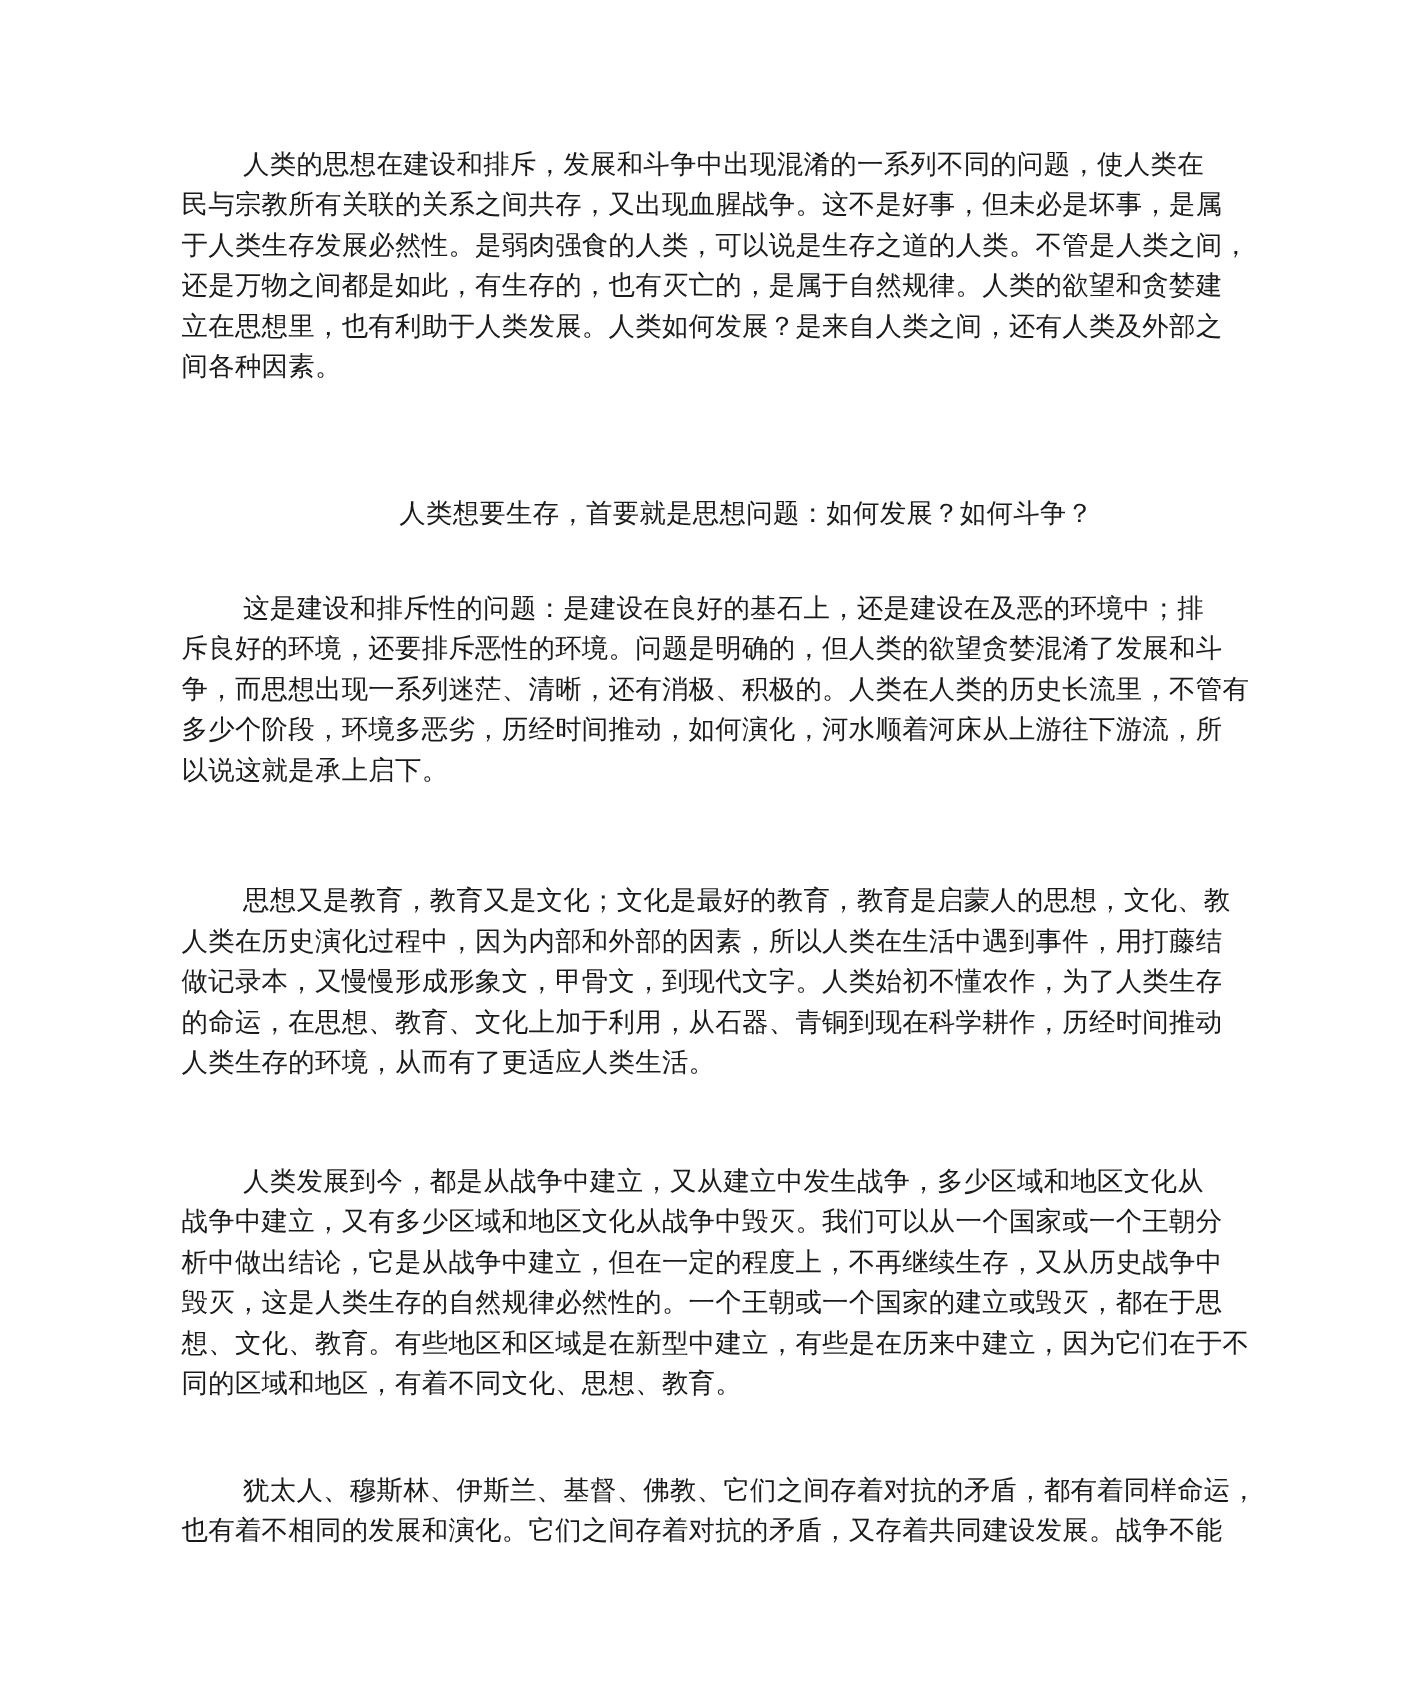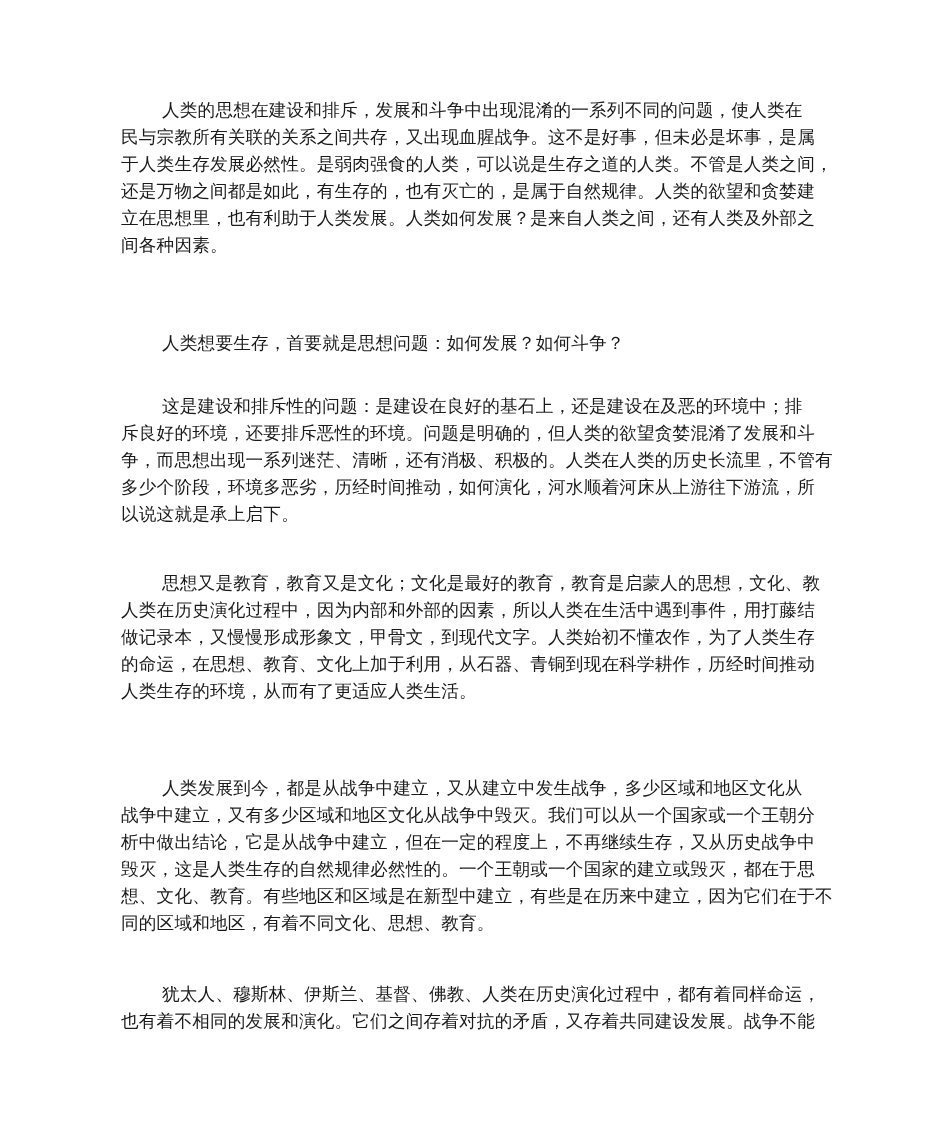--- a/index.html
+++ b/index.html
@@ -18,47 +18,47 @@
 
   <div class="para" style="top:97px;">
     <span class="line indent">人类的思想在建设和排斥，发展和斗争中出现混淆的一系列不同的问题，使人类在</span>
     <span class="line">民与宗教所有关联的关系之间共存，又出现血腥战争。这不是好事，但未必是坏事，是属</span>
     <span class="line">于人类生存发展必然性。是弱肉强食的人类，可以说是生存之道的人类。不管是人类之间，</span>
     <span class="line">还是万物之间都是如此，有生存的，也有灭亡的，是属于自然规律。人类的欲望和贪婪建</span>
     <span class="line">立在思想里，也有利助于人类发展。人类如何发展？是来自人类之间，还有人类及外部之</span>
     <span class="line">间各种因素。</span>
   </div>
 
-  <div class="para" style="top:330px;">
+  <div class="para" style="top:330px;text-align:center;">
     <span class="line indent">人类想要生存，首要就是思想问题：如何发展？如何斗争？</span>
   </div>
 
   <div class="para" style="top:393px;">
     <span class="line indent">这是建设和排斥性的问题：是建设在良好的基石上，还是建设在及恶的环境中；排</span>
     <span class="line">斥良好的环境，还要排斥恶性的环境。问题是明确的，但人类的欲望贪婪混淆了发展和斗</span>
     <span class="line">争，而思想出现一系列迷茫、清晰，还有消极、积极的。人类在人类的历史长流里，不管有</span>
     <span class="line">多少个阶段，环境多恶劣，历经时间推动，如何演化，河水顺着河床从上游往下游流，所</span>
     <span class="line">以说这就是承上启下。</span>
   </div>
 
-  <div class="para" style="top:570px;">
+  <div class="para" style="top:588px;">
     <span class="line indent">思想又是教育，教育又是文化；文化是最好的教育，教育是启蒙人的思想，文化、教</span>
     <span class="line">人类在历史演化过程中，因为内部和外部的因素，所以人类在生活中遇到事件，用打藤结</span>
     <span class="line">做记录本，又慢慢形成形象文，甲骨文，到现代文字。人类始初不懂农作，为了人类生存</span>
     <span class="line">的命运，在思想、教育、文化上加于利用，从石器、青铜到现在科学耕作，历经时间推动</span>
     <span class="line">人类生存的环境，从而有了更适应人类生活。</span>
   </div>
 
   <div class="para" style="top:775px;">
     <span class="line indent">人类发展到今，都是从战争中建立，又从建立中发生战争，多少区域和地区文化从</span>
     <span class="line">战争中建立，又有多少区域和地区文化从战争中毁灭。我们可以从一个国家或一个王朝分</span>
     <span class="line">析中做出结论，它是从战争中建立，但在一定的程度上，不再继续生存，又从历史战争中</span>
     <span class="line">毁灭，这是人类生存的自然规律必然性的。一个王朝或一个国家的建立或毁灭，都在于思</span>
     <span class="line">想、文化、教育。有些地区和区域是在新型中建立，有些是在历来中建立，因为它们在于不</span>
     <span class="line">同的区域和地区，有着不同文化、思想、教育。</span>
   </div>
 
   <div class="para" style="top:981px;">
-    <span class="line indent">犹太人、穆斯林、伊斯兰、基督、佛教、人类在历史演化过程中，都有着同样命运，</span>
+    <span class="line indent">犹太人、穆斯林、伊斯兰、基督、佛教、它们之间存着对抗的矛盾，都有着同样命运，</span>
     <span class="line">也有着不相同的发展和演化。它们之间存着对抗的矛盾，又存着共同建设发展。战争不能</span>
   </div>
 
 </div>
 
 </body></html>

